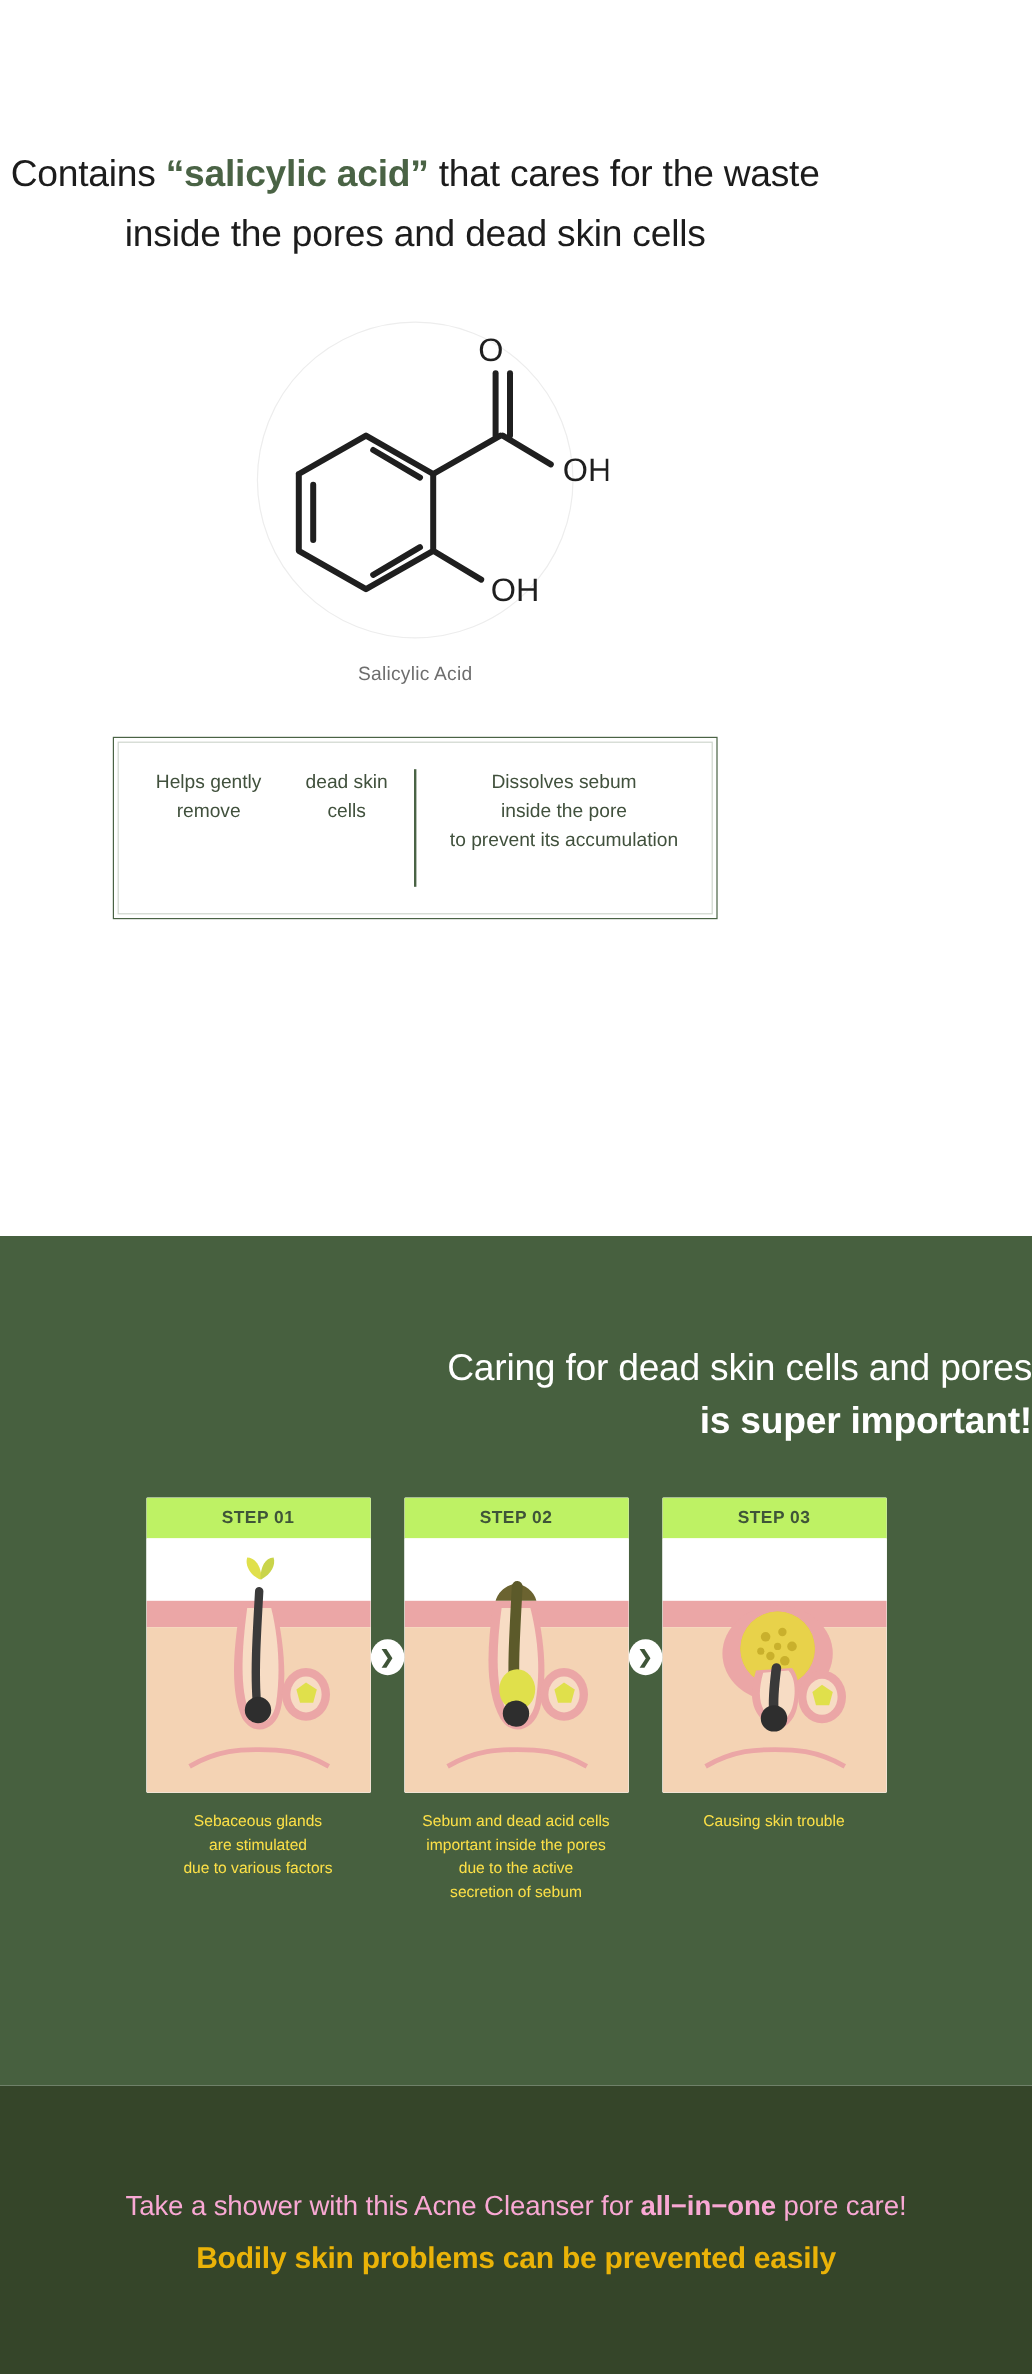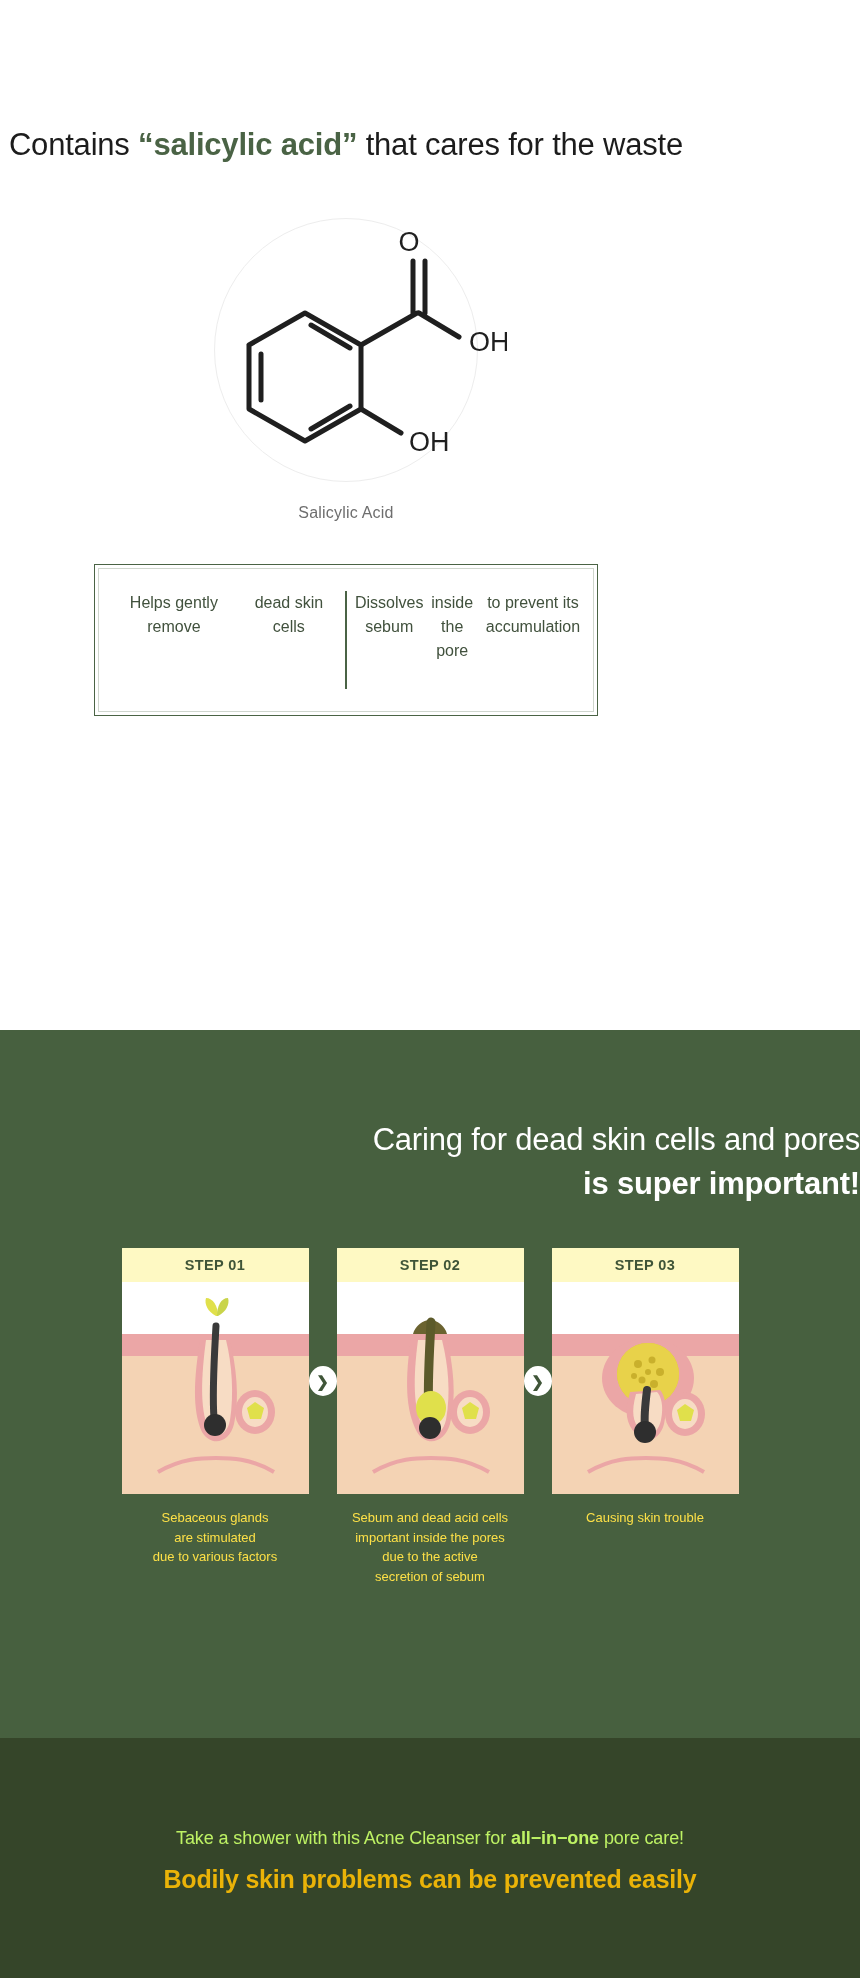--- a/index.html
+++ b/index.html
@@ -75,21 +75,21 @@
   }
   .infobox-col {
     flex:1;
     text-align:center;
     font-size:16px;
     line-height:1.5;
     color:#41513d;
     padding:0 8px;
   }
   .infobox-col.left { border-right:2px solid #4a6345; height:98px; display:flex; flex-direction:row; justify-content:center; }
-  .infobox-col.right { height:98px; display:flex; flex-direction:row; }
+  .infobox-col.right { height:98px; display:flex; flex-direction:column; }
 
   
   .green-section {
     background:#47603f;
     width:860px;
     height:708px;
     position:relative;
     padding-top:88px;
   }
   .green-heading {
@@ -107,21 +107,21 @@
     gap:0px;
   }
   .step-col { width:187px; position:relative; }
   .step-card {
     width:187px;
     background:#ffffff;
     border-radius:1px;
     overflow:hidden;
   }
   .step-head {
-    background:#fef9c3;
+    background:#bef264;
     height:34px;
     display:flex; align-items:center; justify-content:center;
     font-size:14.5px;
     font-weight:600;
     color:#3f5538;
     letter-spacing:0.4px;
   }
   .step-art { height:212px; position:relative; background:#ffffff; }
   .step-caption {
     margin-top:14px;
@@ -144,33 +144,34 @@
   .footer-band {
     background:#354529;
     width:860px;
     height:240px;
     display:flex;
     flex-direction:column;
     align-items:center;
     justify-content:center;
     padding-top:6px;
   }
-  .fb-line1 { color:#bef264; font-size:18px; font-weight:400; letter-spacing:-0.1px; }
+  .fb-line1 { color:#f9a8d4; font-size:23px; font-weight:400; letter-spacing:-0.1px; }
   .fb-line1 b { font-weight:700; }
   .fb-line2 { color:#eab308; font-size:25px; font-weight:700; margin-top:16px; letter-spacing:-0.2px; }
 </style>
 </head>
 <body>
 
 <div class="page">
 
   <div class="top-section">
 
     <div class="headline">
       <span class="headline-line"><span>Contains </span><span class="quote">“</span><span class="hl-accent">salicylic acid</span><span class="quote">”</span><span>  that cares for the waste</span></span>
+      <span class="headline-line">inside the pores and dead skin cells</span>
     </div>
 
     <div class="molecule-wrap">
       <div class="molecule-circle">
         <svg class="molecule-svg" width="320" height="280" viewBox="0 0 320 280">
           <g fill="none" stroke="#1f1f1f" stroke-width="5" stroke-linecap="round" stroke-linejoin="round">
 
             <polyline points="62,132 62,196 118,228 174,196 174,132 118,100 62,132"></polyline>
 
             <line x1="74" y1="141" x2="74" y2="187"></line>

